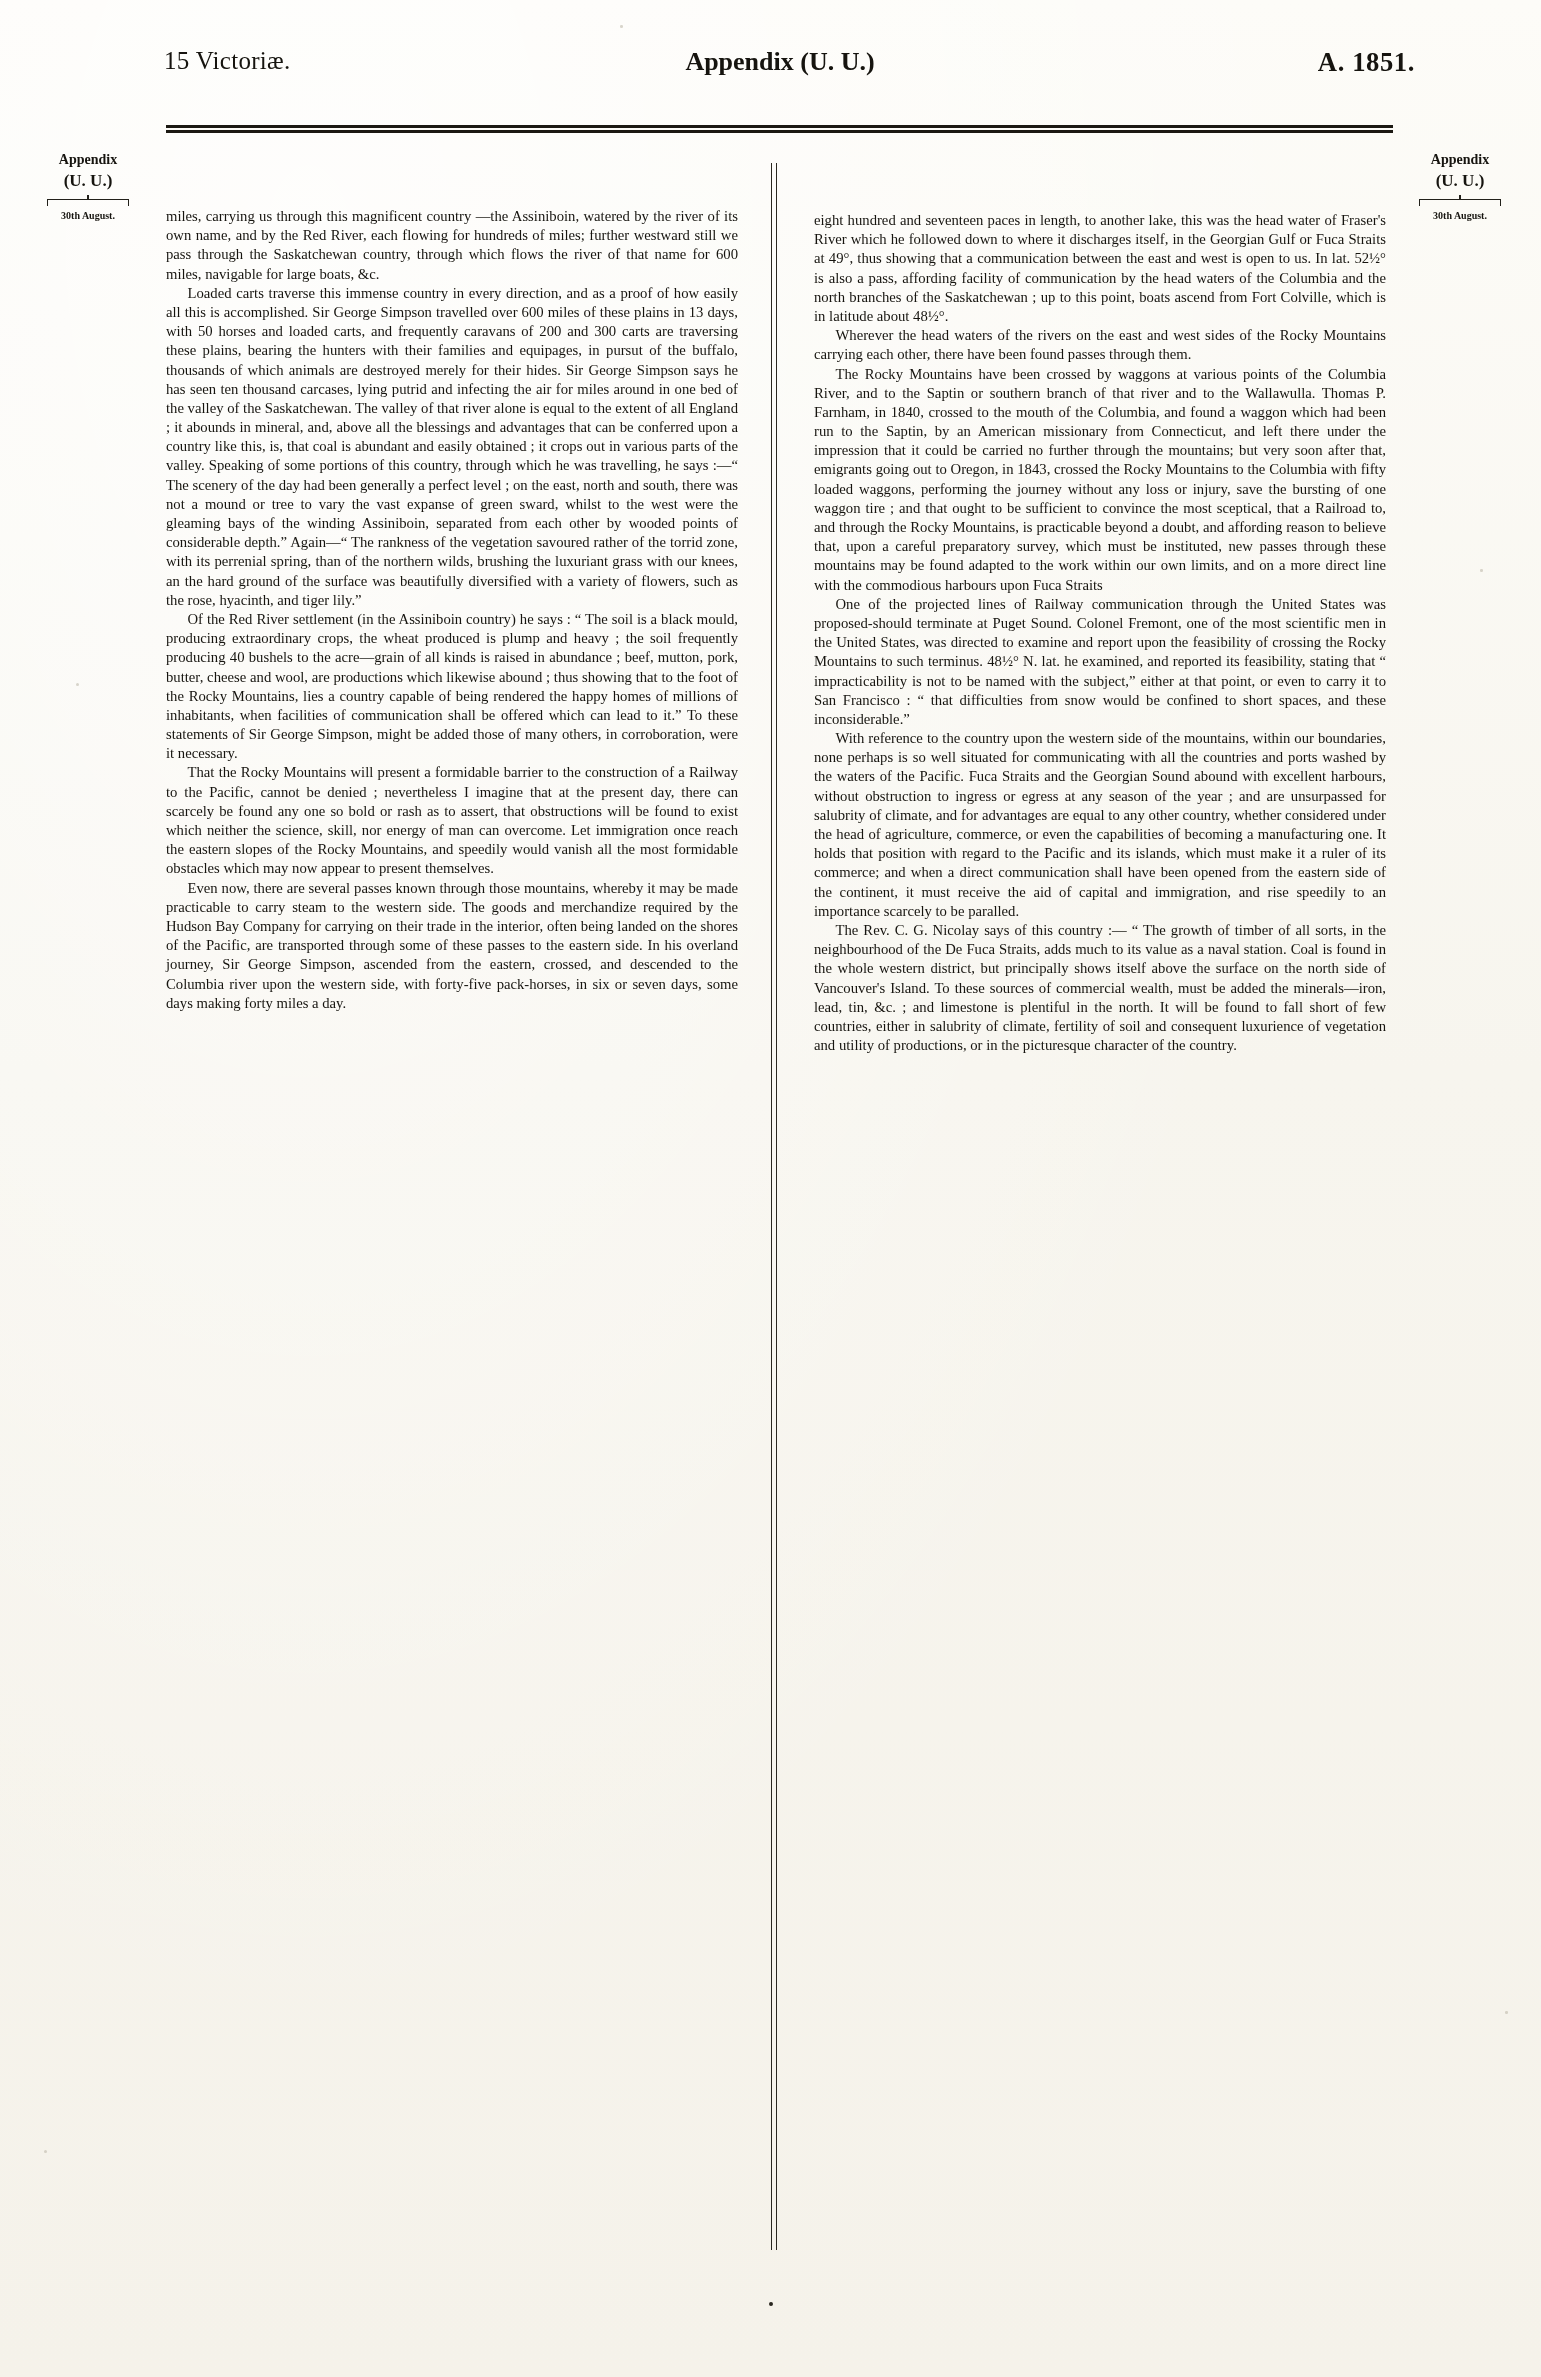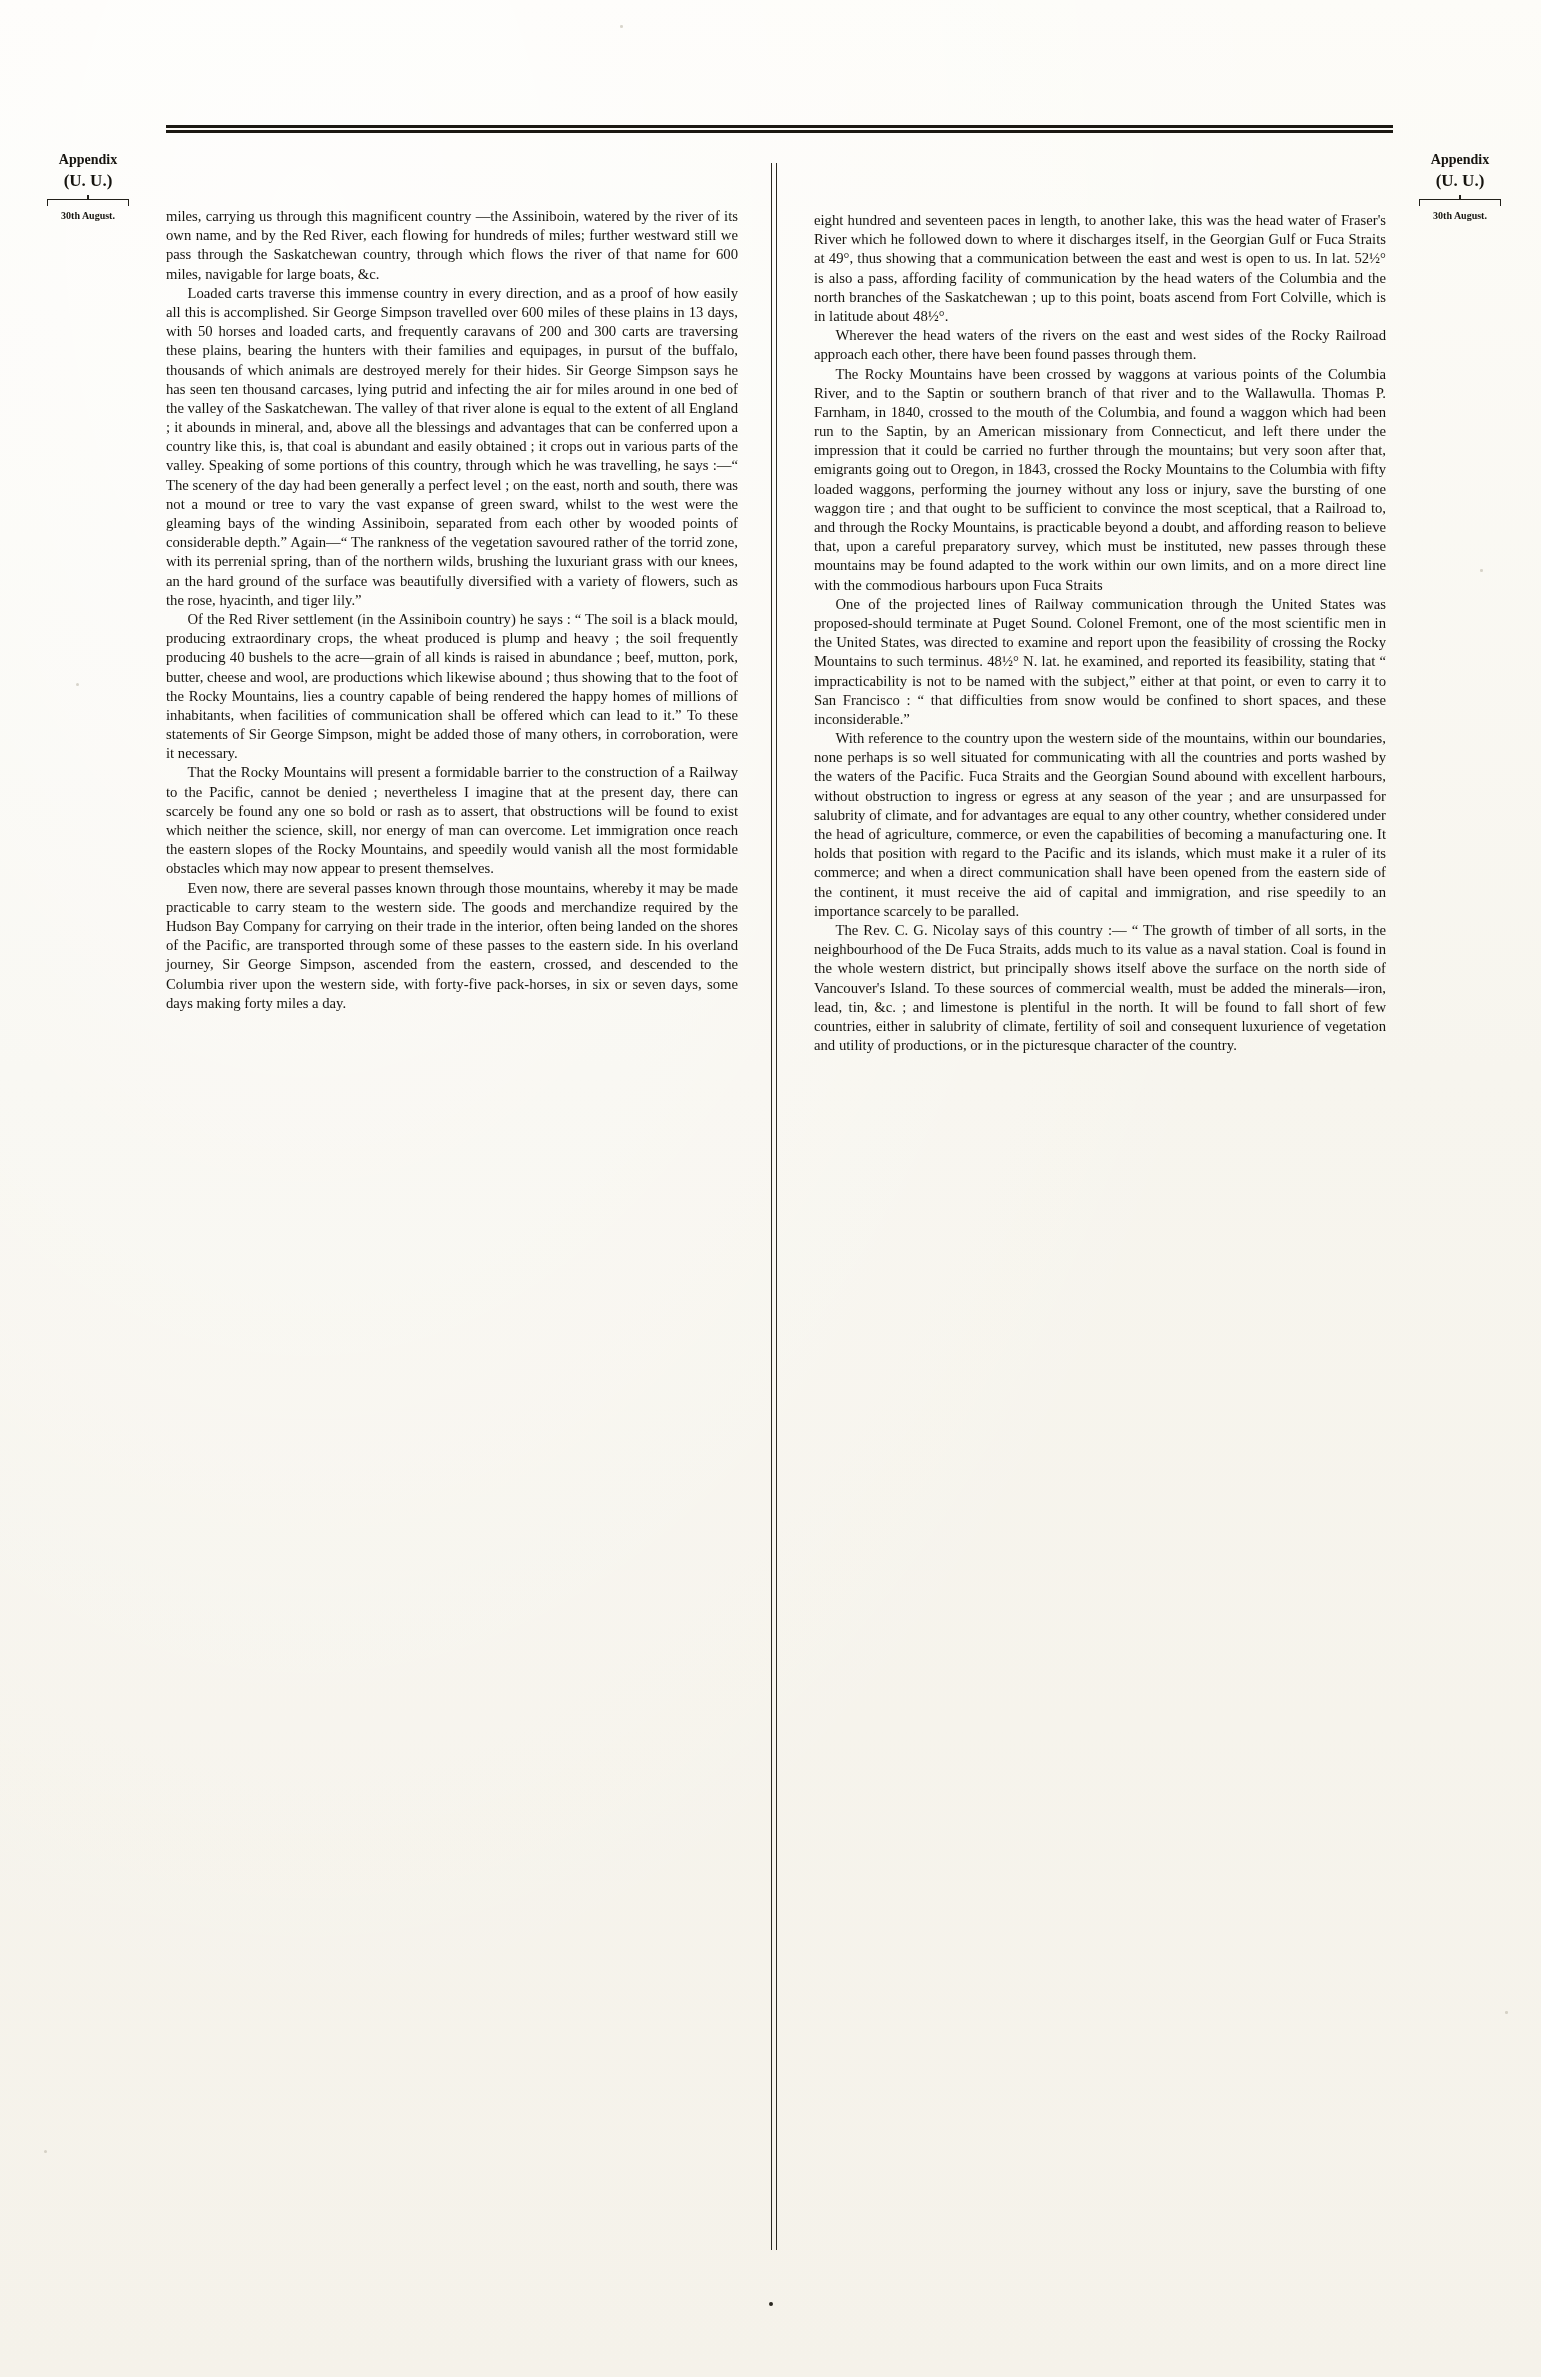--- a/index.html
+++ b/index.html
@@ -168,20 +168,25 @@
     border-radius: 50%;
     opacity: 0.55;
   }
 </style>
 </head>
 <body>
 
 <div class="page">
   <div class="paper-tint"></div>
 
+  <div class="header">
+    <div class="h-left">15 Victoriæ.</div>
+    <div class="h-center">Appendix (U. U.)</div>
+    <div class="h-right">A. 1851.</div>
+  </div>
 
   <div class="rule">
       <div class="inner"></div>
     </div>
 
   <div class="margin-note left">
     <div class="mn-app">Appendix</div>
     <div class="mn-uu">(U. U.)</div>
     <div class="brace"></div>
     <div class="mn-date">30th August.</div>
@@ -200,21 +205,21 @@
     <div class="col left">
       <p class="noindent">miles, carrying us through this magnificent country —the Assiniboin, watered by the river of its own name, and by the Red River, each flowing for hundreds of miles; further westward still we pass through the Saskatchewan country, through which flows the river of that name for 600 miles, navigable for large boats, &amp;c.</p>
       <p>Loaded carts traverse this immense country in every direction, and as a proof of how easily all this is accomplished. Sir George Simpson travelled over 600 miles of these plains in 13 days, with 50 horses and loaded carts, and frequently caravans of 200 and 300 carts are traversing these plains, bearing the hunters with their families and equipages, in pursut of the buffalo, thousands of which animals are destroyed merely for their hides. Sir George Simpson says he has seen ten thousand carcases, lying putrid and infecting the air for miles around in one bed of the valley of the Saskatchewan. The valley of that river alone is equal to the extent of all England ; it abounds in mineral, and, above all the blessings and advantages that can be conferred upon a country like this, is, that coal is abundant and easily obtained ; it crops out in various parts of the valley. Speaking of some portions of this country, through which he was travelling, he says :—“ The scenery of the day had been generally a perfect level ; on the east, north and south, there was not a mound or tree to vary the vast expanse of green sward, whilst to the west were the gleaming bays of the winding Assiniboin, separated from each other by wooded points of considerable depth.” Again—“ The rankness of the vegetation savoured rather of the torrid zone, with its perrenial spring, than of the northern wilds, brushing the luxuriant grass with our knees, an the hard ground of the surface was beautifully diversified with a variety of flowers, such as the rose, hyacinth, and tiger lily.”</p>
       <p>Of the Red River settlement (in the Assiniboin country) he says : “ The soil is a black mould, producing extraordinary crops, the wheat produced is plump and heavy ; the soil frequently producing 40 bushels to the acre—grain of all kinds is raised in abundance ; beef, mutton, pork, butter, cheese and wool, are productions which likewise abound ; thus showing that to the foot of the Rocky Mountains, lies a country capable of being rendered the happy homes of millions of inhabitants, when facilities of communication shall be offered which can lead to it.” To these statements of Sir George Simpson, might be added those of many others, in corroboration, were it necessary.</p>
       <p>That the Rocky Mountains will present a formidable barrier to the construction of a Railway to the Pacific, cannot be denied ; nevertheless I imagine that at the present day, there can scarcely be found any one so bold or rash as to assert, that obstructions will be found to exist which neither the science, skill, nor energy of man can overcome. Let immigration once reach the eastern slopes of the Rocky Mountains, and speedily would vanish all the most formidable obstacles which may now appear to present themselves.</p>
       <p>Even now, there are several passes known through those mountains, whereby it may be made practicable to carry steam to the western side. The goods and merchandize required by the Hudson Bay Company for carrying on their trade in the interior, often being landed on the shores of the Pacific, are transported through some of these passes to the eastern side. In his overland journey, Sir George Simpson, ascended from the eastern, crossed, and descended to the Columbia river upon the western side, with forty-five pack-horses, in six or seven days, some days making forty miles a day.</p>
     </div>
 
     <div class="col right">
       <p class="noindent">eight hundred and seventeen paces in length, to another lake, this was the head water of Fraser's River which he followed down to where it discharges itself, in the Georgian Gulf or Fuca Straits at 49°, thus showing that a communication between the east and west is open to us. In lat. 52½° is also a pass, affording facility of communication by the head waters of the Columbia and the north branches of the Saskatchewan ; up to this point, boats ascend from Fort Colville, which is in latitude about 48½°.</p>
-      <p>Wherever the head waters of the rivers on the east and west sides of the Rocky Railroad approach each other, there have been found passes through them.</p>
+      <p>Wherever the head waters of the rivers on the east and west sides of the Rocky Mountains carrying each other, there have been found passes through them.</p>
       <p>The Rocky Mountains have been crossed by waggons at various points of the Columbia River, and to the Saptin or southern branch of that river and to the Wallawulla. Thomas P. Farnham, in 1840, crossed to the mouth of the Columbia, and found a waggon which had been run to the Saptin, by an American missionary from Connecticut, and left there under the impression that it could be carried no further through the mountains; but very soon after that, emigrants going out to Oregon, in 1843, crossed the Rocky Mountains to the Columbia with fifty loaded waggons, performing the journey without any loss or injury, save the bursting of one waggon tire ; and that ought to be sufficient to convince the most sceptical, that a Railroad to, and through the Rocky Mountains, is practicable beyond a doubt, and affording reason to believe that, upon a careful preparatory survey, which must be instituted, new passes through these mountains may be found adapted to the work within our own limits, and on a more direct line with the commodious harbours upon Fuca Straits</p>
       <p>One of the projected lines of Railway communication through the United States was proposed-should terminate at Puget Sound. Colonel Fremont, one of the most scientific men in the United States, was directed to examine and report upon the feasibility of crossing the Rocky Mountains to such terminus. 48½° N. lat. he examined, and reported its feasibility, stating that “ impracticability is not to be named with the subject,” either at that point, or even to carry it to San Francisco : “ that difficulties from snow would be confined to short spaces, and these inconsiderable.”</p>
       <p>With reference to the country upon the western side of the mountains, within our boundaries, none perhaps is so well situated for communicating with all the countries and ports washed by the waters of the Pacific. Fuca Straits and the Georgian Sound abound with excellent harbours, without obstruction to ingress or egress at any season of the year ; and are unsurpassed for salubrity of climate, and for advantages are equal to any other country, whether considered under the head of agriculture, commerce, or even the capabilities of becoming a manufacturing one. It holds that position with regard to the Pacific and its islands, which must make it a ruler of its commerce; and when a direct communication shall have been opened from the eastern side of the continent, it must receive the aid of capital and immigration, and rise speedily to an importance scarcely to be paralled.</p>
       <p>The Rev. C. G. Nicolay says of this country :— “ The growth of timber of all sorts, in the neighbourhood of the De Fuca Straits, adds much to its value as a naval station. Coal is found in the whole western district, but principally shows itself above the surface on the north side of Vancouver's Island. To these sources of commercial wealth, must be added the minerals—iron, lead, tin, &amp;c. ; and limestone is plentiful in the north. It will be found to fall short of few countries, either in salubrity of climate, fertility of soil and consequent luxurience of vegetation and utility of productions, or in the picturesque character of the country.</p>
     </div>
   </div>
 
   <div class="pagefoot-dot"></div>
 
   <div class="speck" style="left:76px; top:683px; width:3.2px; height:3.2px;"></div>

